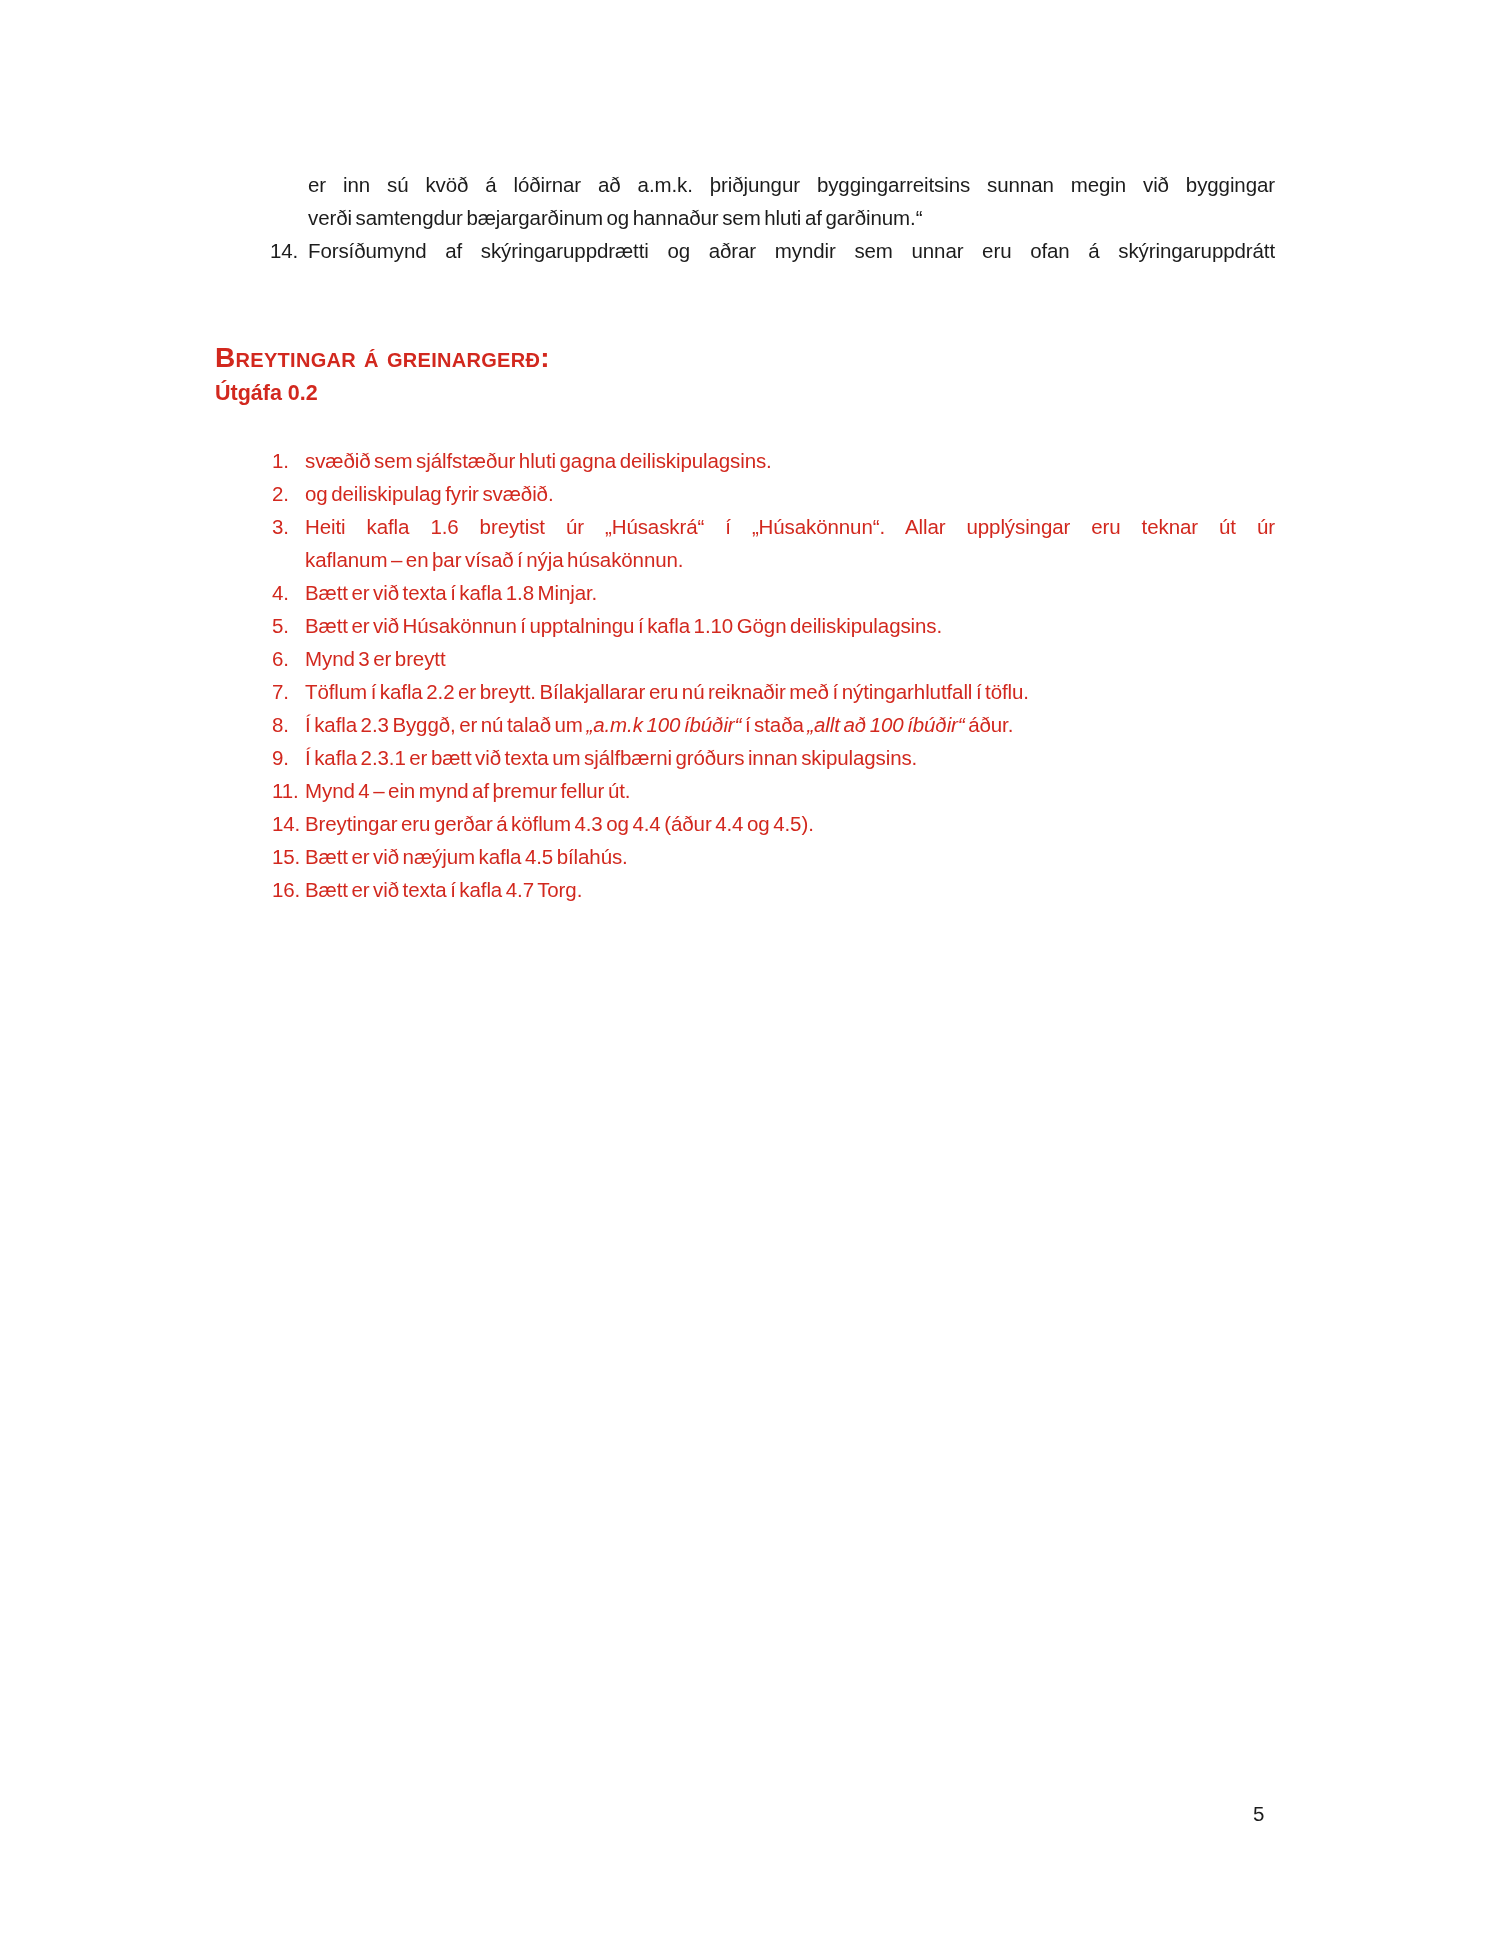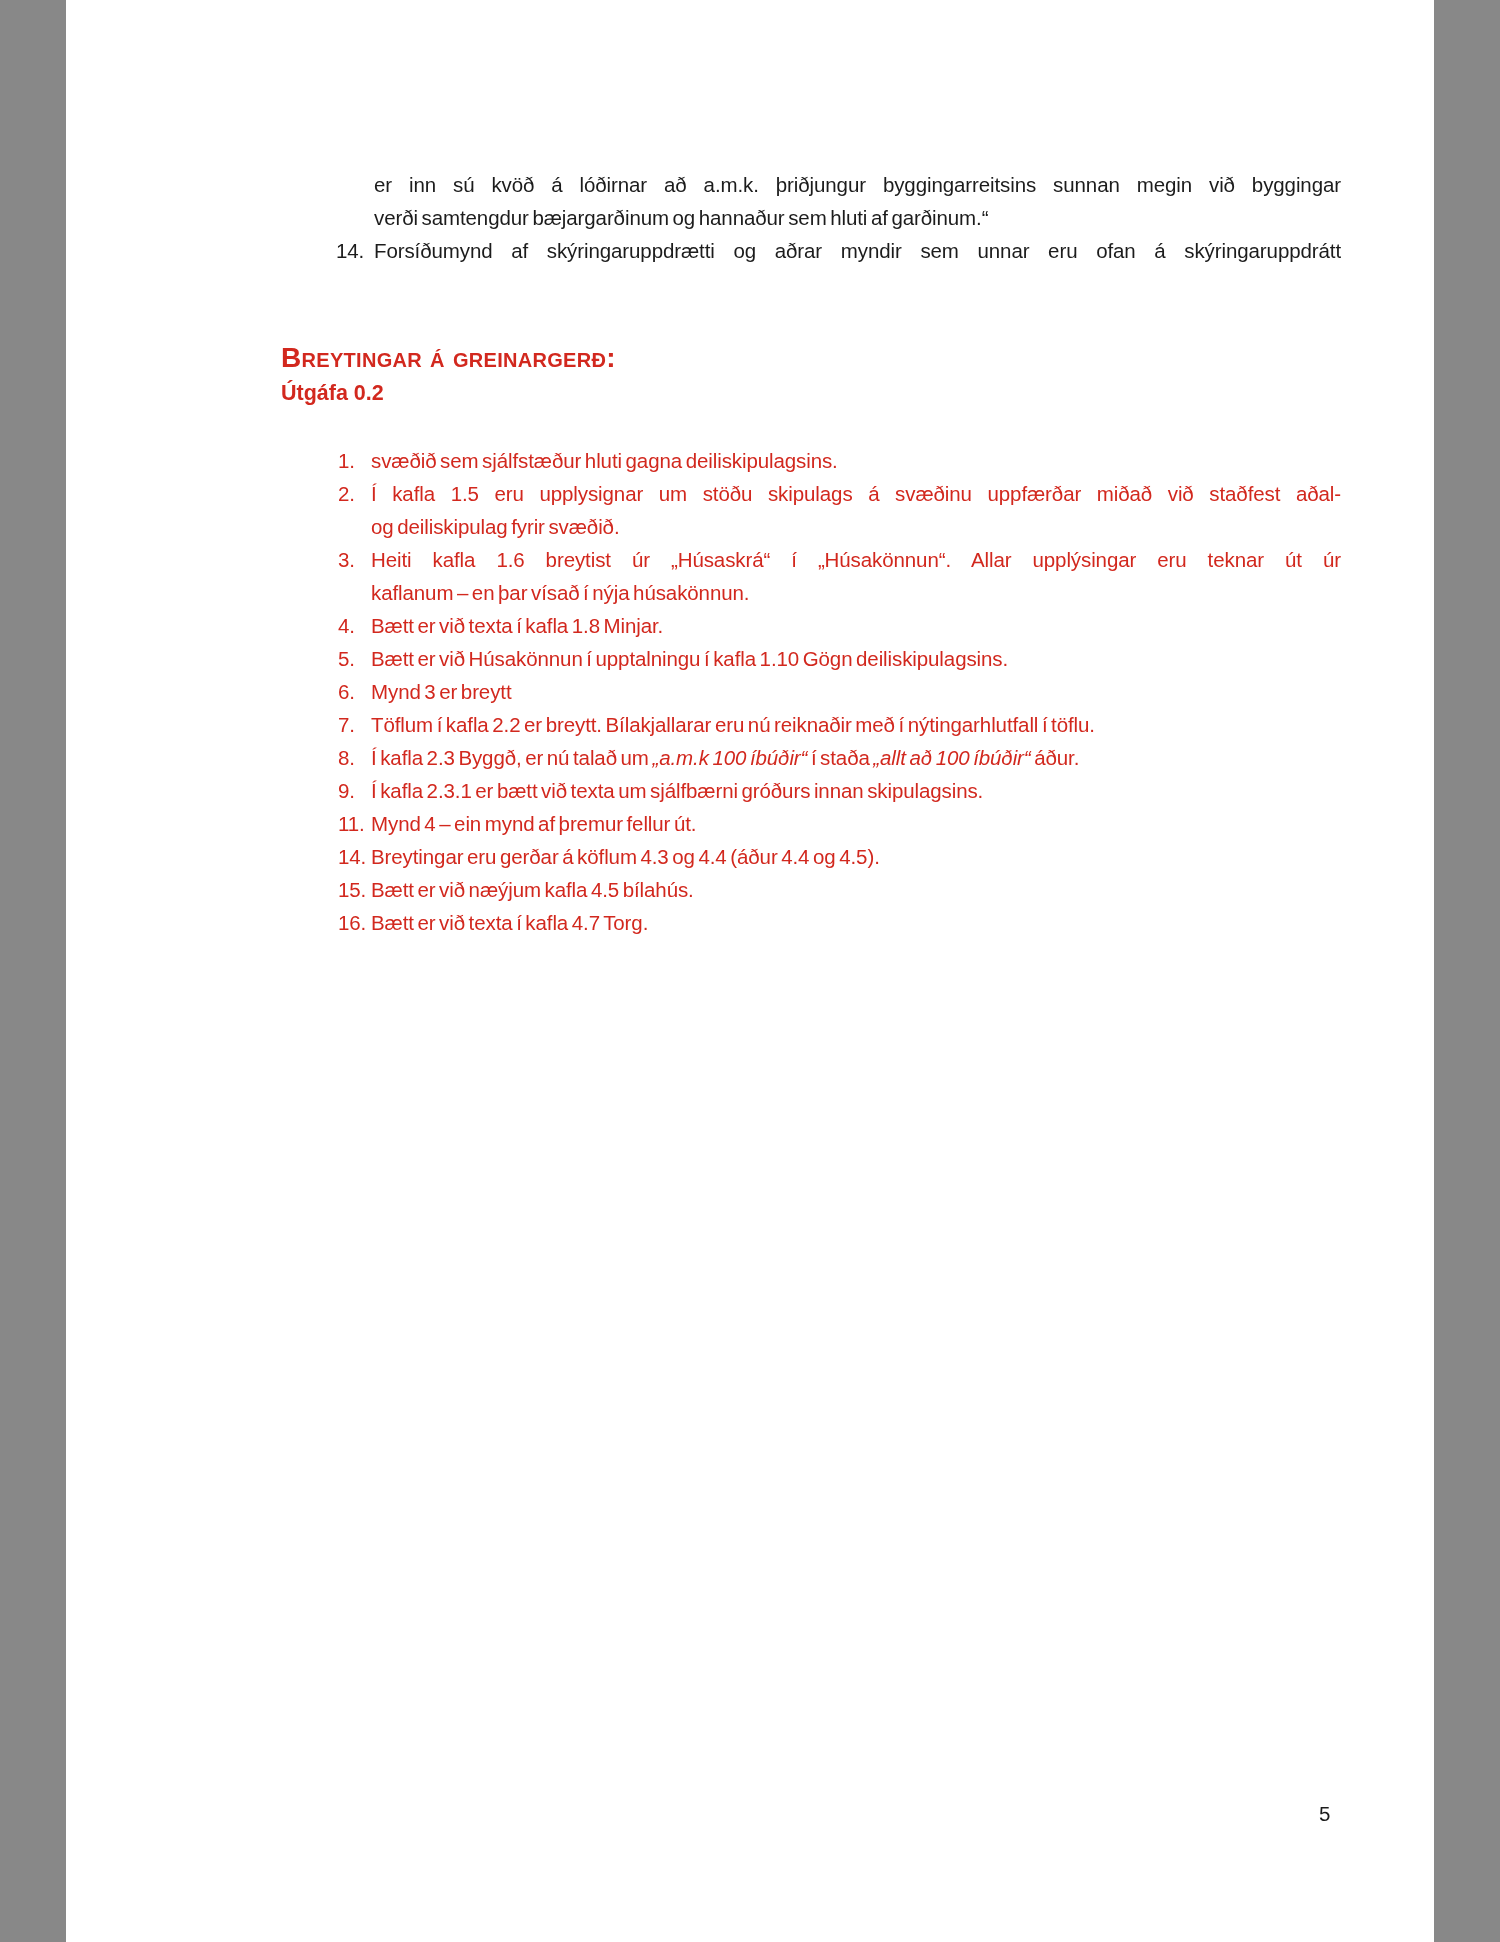--- a/index.html
+++ b/index.html
@@ -1,18 +1,18 @@
 <!DOCTYPE html>
 <html><head>
 <meta charset="utf-8">
 <style>
   html, body { margin: 0; padding: 0; background: #888; }
   .page {
     position: relative;
-    width: 1368px;
+    width: 1500px;
     height: 1942px;
     margin: 0 auto;
     background: #ffffff;
     font-family: "Liberation Sans", sans-serif;
     overflow: hidden;
   }
   .textblock {
     position: absolute;
     font-size: 20.5px;
     line-height: 33px;
@@ -75,21 +75,20 @@
 
   <div id="version" style="color: rgb(210, 40, 30); text-align: center;">Útgáfa 0.2</div>
 
   <div id="red-list" class="textblock" style="color: rgb(210, 40, 30);">
       <div class="item">
         <span class="num">1.</span>
         <div class="line"><span>svæðið sem sjálfstæður hluti gagna deiliskipulagsins.</span></div>
       </div>
       <div class="item">
         <span class="num">2.</span>
-        <div class="line fill"><span>Í kafla 1.5 eru upplysignar um stöðu skipulags á svæðinu uppfærðar miðað við staðfest aðal-</span></div>
         <div class="line"><span>og deiliskipulag fyrir svæðið.</span></div>
       </div>
       <div class="item">
         <span class="num">3.</span>
         <div class="line fill"><span>Heiti kafla 1.6 breytist úr „Húsaskrá“ í „Húsakönnun“. Allar upplýsingar eru teknar út úr</span></div>
         <div class="line"><span>kaflanum – en þar vísað í nýja húsakönnun.</span></div>
       </div>
       <div class="item">
         <span class="num">4.</span>
         <div class="line"><span>Bætt er við texta í kafla 1.8 Minjar.</span></div>

